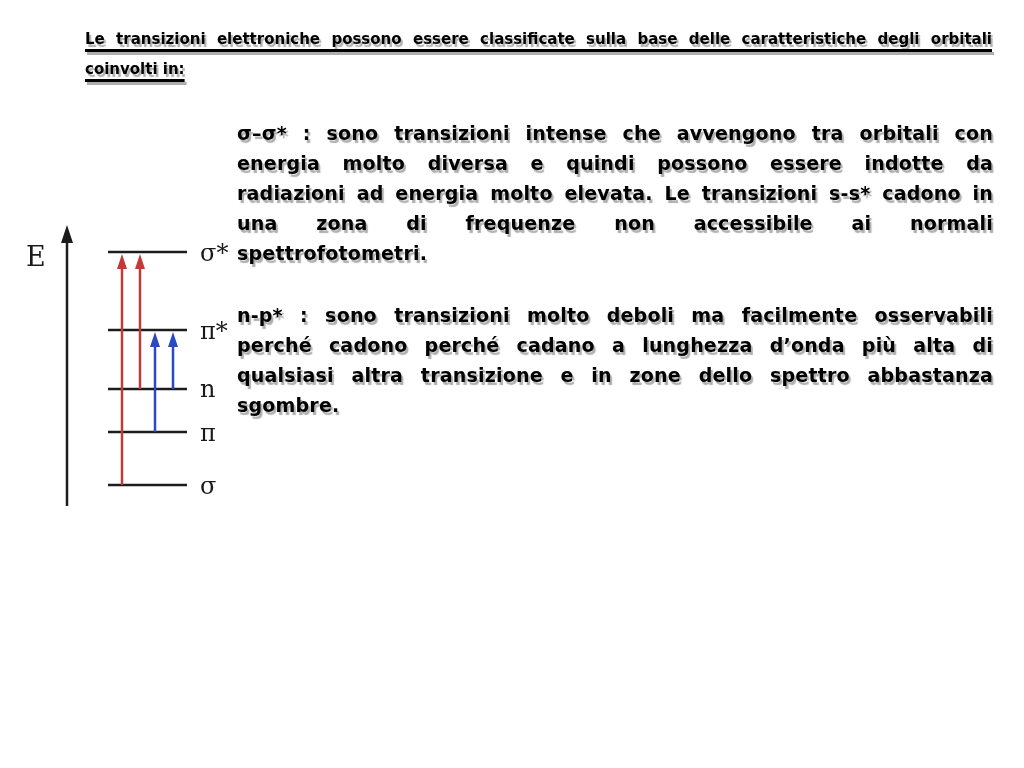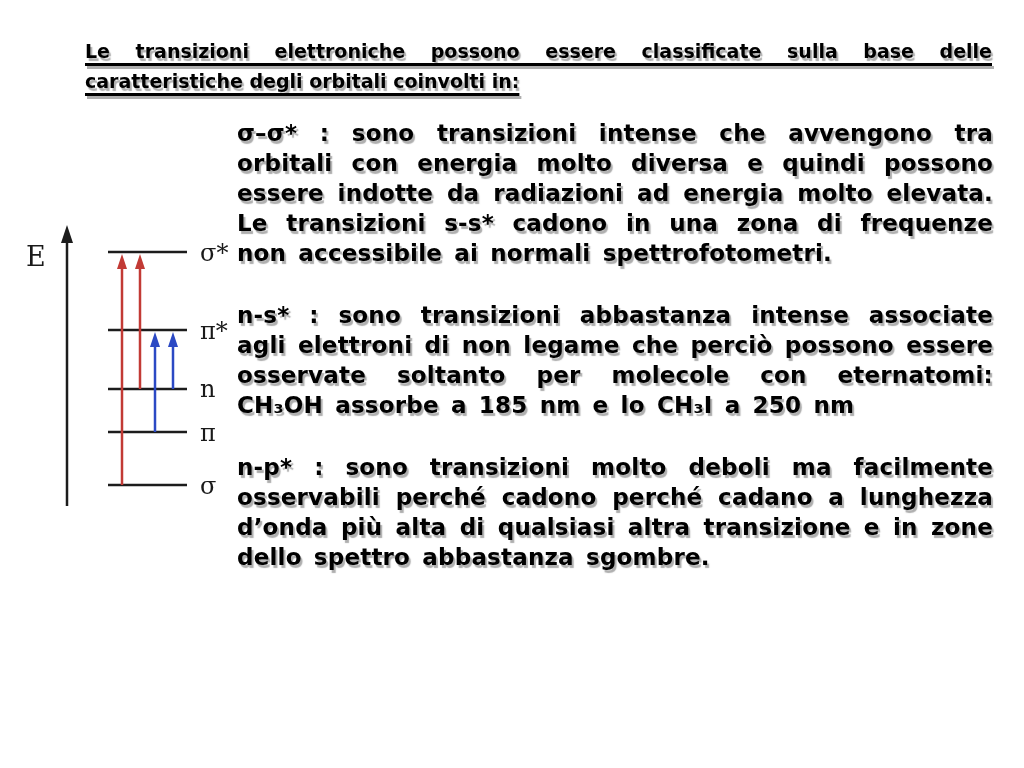--- a/index.html
+++ b/index.html
@@ -11,40 +11,40 @@
     width: 1024px;
     height: 768px;
     position: relative;
     overflow: hidden;
     font-family: "DejaVu Sans", "Liberation Sans", sans-serif;
     color: #000;
   }
   .slide-title {
     position: absolute;
     left: 85px;
-    top: 36px;
+    top: 24px;
     width: 907px;
-    font-size: 19px;
+    font-size: 15px;
     line-height: 30px;
     font-weight: bold;
     text-align: justify;
     text-decoration: underline;
     text-decoration-thickness: 2.5px;
     text-underline-offset: 5px;
     text-shadow: 2px 3px 1px rgba(140,140,140,0.7);
   }
   .text-col {
     position: absolute;
     left: 237px;
     top: 118px;
     width: 756px;
   }
   .text-col p {
     margin: 0 0 32px 0;
-    font-size: 23px;
+    font-size: 19px;
     line-height: 30px;
     font-weight: bold;
     text-align: justify;
     word-spacing: 4px;
     letter-spacing: 0.2px;
     text-shadow: 2px 3px 1px rgba(140,140,140,0.7);
   }
   .diagram {
     position: absolute;
     left: 15px;
@@ -92,15 +92,14 @@
 
   <line class="arrow-shaft" x1="140" y1="210" x2="140" y2="122" stroke="#2b49c4"></line>
   <polygon points="140,110 135,125 145,125" fill="#2b49c4"></polygon>
 
   <line class="arrow-shaft" x1="158" y1="167" x2="158" y2="122" stroke="#2b49c4"></line>
   <polygon points="158,110 153,125 163,125" fill="#2b49c4"></polygon>
 </svg>
 
 <div class="text-col">
   <p>σ–σ* : sono transizioni intense che avvengono tra orbitali con energia molto diversa e quindi possono essere indotte da radiazioni ad energia molto elevata. Le transizioni s-s* cadono in una zona di frequenze non accessibile ai normali spettrofotometri.</p>
-  <p>n-s* : sono transizioni abbastanza intense associate agli elettroni di non legame che perciò possono essere osservate soltanto per molecole con eternatomi: CH₃OH assorbe a 185 nm e lo CH₃I a 250 nm</p>
   <p>n-p* : sono transizioni molto deboli ma facilmente osservabili perché cadono perché cadano a lunghezza d’onda più alta di qualsiasi altra transizione e in zone dello spettro abbastanza sgombre.</p>
 </div>
 
 </body></html>

